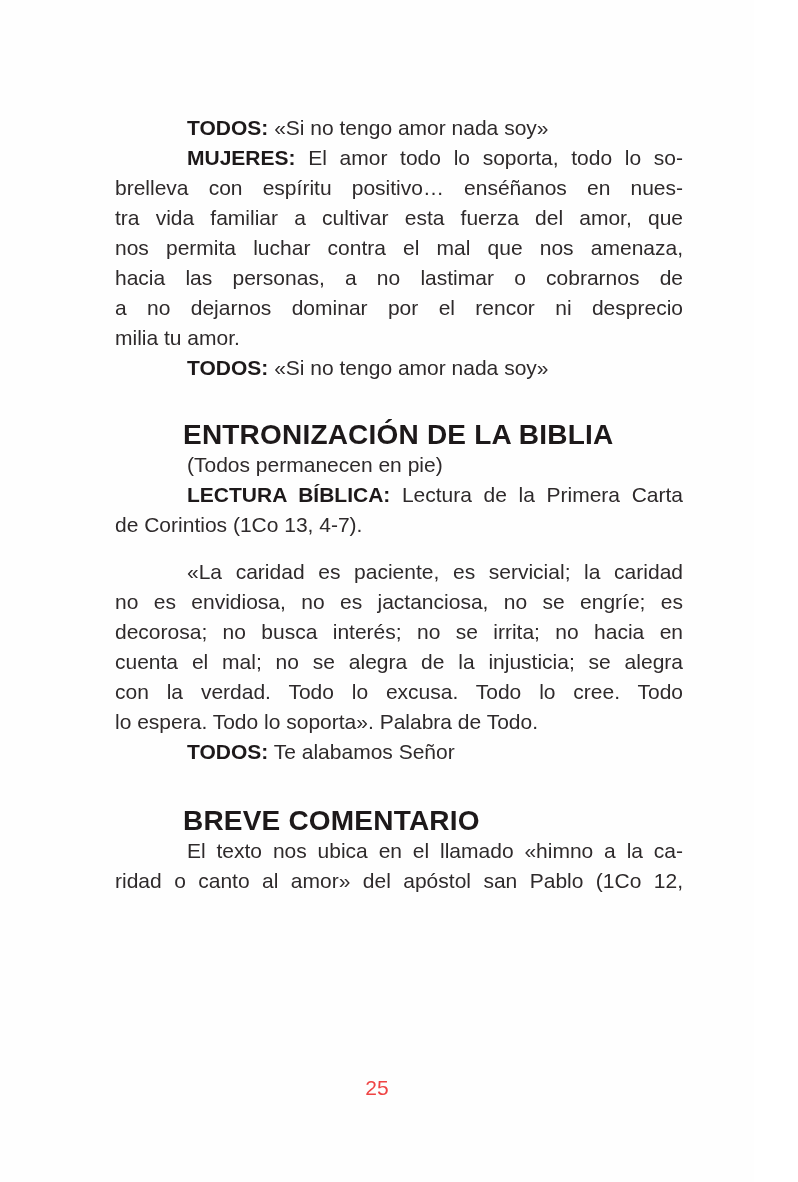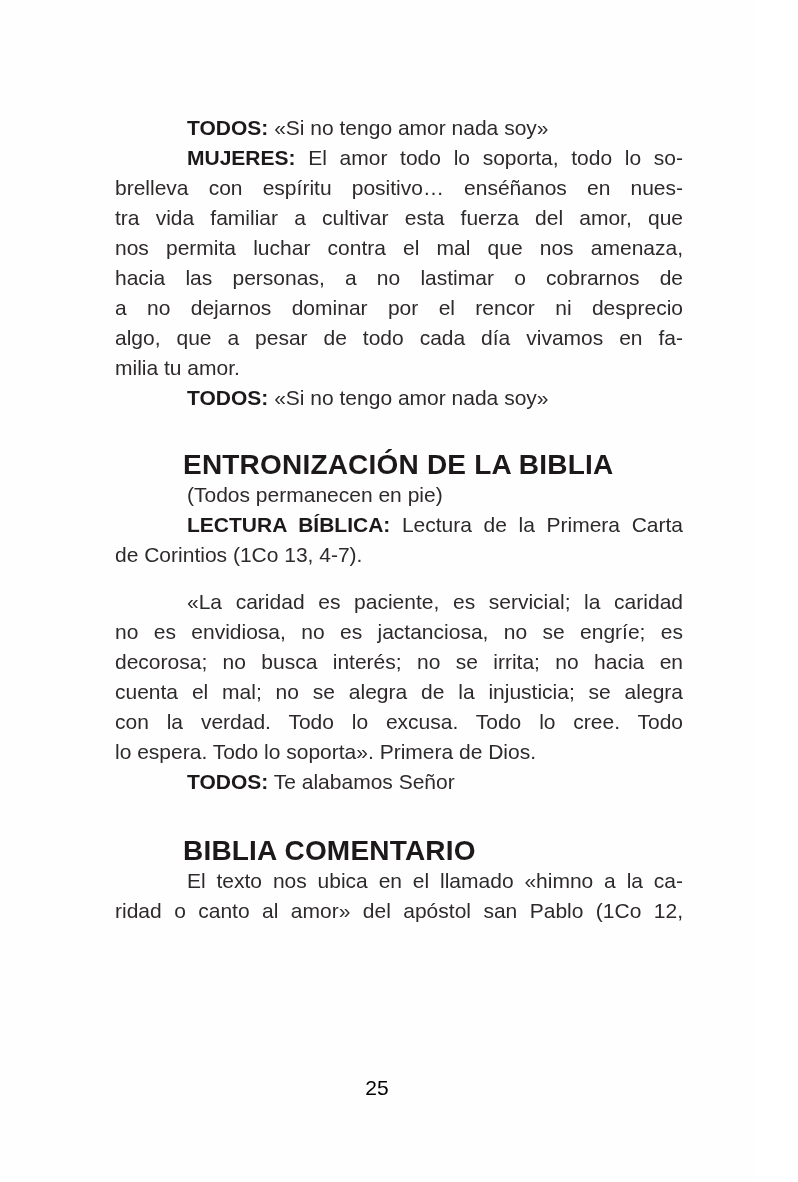--- a/index.html
+++ b/index.html
@@ -57,65 +57,64 @@
   .gap-h  { margin-top: 37px; }
   .gap-h2 { margin-top: 39px; }
   .page-number {
     position: absolute;
     top: 1073px;
     left: 0;
     width: 100%;
     text-align: center;
     font-size: 21px;
     line-height: 30px;
-    color: #000000;
+    color: #ef4444;
   }
 </style>
 </head>
 <body>
 
 <div class="page">
   <div class="text-block">
 
     <p class="speaker-line"><span class="b">TODOS:</span><span> «Si no tengo amor nada soy»</span></p>
 
     <div class="para gap-p">
       <div class="line indent"><span class="b">MUJERES:</span><span> El amor todo lo soporta, todo lo so-</span></div>
       <div class="line">brelleva con espíritu positivo… enséñanos en nues-</div>
       <div class="line">tra vida familiar a cultivar esta fuerza del amor, que</div>
       <div class="line">nos permita luchar contra el mal que nos amenaza,</div>
       <div class="line">hacia las personas, a no lastimar o cobrarnos de</div>
       <div class="line">a no dejarnos dominar por el rencor ni desprecio</div>
-      <div class="line">algo, que a pesar de todo cada día vivamos en fa-</div>
       <div class="line endline">milia tu amor.</div>
     </div>
 
     <p class="speaker-line gap-p"><span class="b">TODOS:</span><span> «Si no tengo amor nada soy»</span></p>
 
     <h2 class="heading gap-h">ENTRONIZACIÓN DE LA BIBLIA</h2>
 
     <p class="speaker-line gap-p">(Todos permanecen en pie)</p>
 
     <div class="para gap-p">
       <div class="line indent"><span class="b">LECTURA BÍBLICA:</span><span> Lectura de la Primera Carta</span></div>
       <div class="line endline">de Corintios (1Co 13, 4-7).</div>
     </div>
 
     <div class="para gap-p2">
       <div class="line indent it">«La caridad es paciente, es servicial; la caridad</div>
       <div class="line it">no es envidiosa, no es jactanciosa, no se engríe; es</div>
       <div class="line it">decorosa; no busca interés; no se irrita; no hacia en</div>
       <div class="line it">cuenta el mal; no se alegra de la injusticia; se alegra</div>
       <div class="line it">con la verdad. Todo lo excusa. Todo lo cree. Todo</div>
-      <div class="line endline"><span class="it">lo espera. Todo lo soporta».</span><span> Primera de Dios.</span></div>
+      <div class="line endline"><span class="it">lo espera. Todo lo soporta».</span><span> Palabra de Todo.</span></div>
     </div>
 
     <p class="speaker-line gap-p"><span class="b">TODOS:</span><span> Te alabamos Señor</span></p>
 
-    <h2 class="heading gap-h2">BIBLIA COMENTARIO</h2>
+    <h2 class="heading gap-h2">BREVE COMENTARIO</h2>
 
     <div class="para gap-p">
       <div class="line indent">El texto nos ubica en el llamado «himno a la ca-</div>
       <div class="line">ridad o canto al amor» del apóstol san Pablo (1Co 12,</div>
     </div>
 
   </div>
 
   <div class="page-number">25</div>
 </div>

